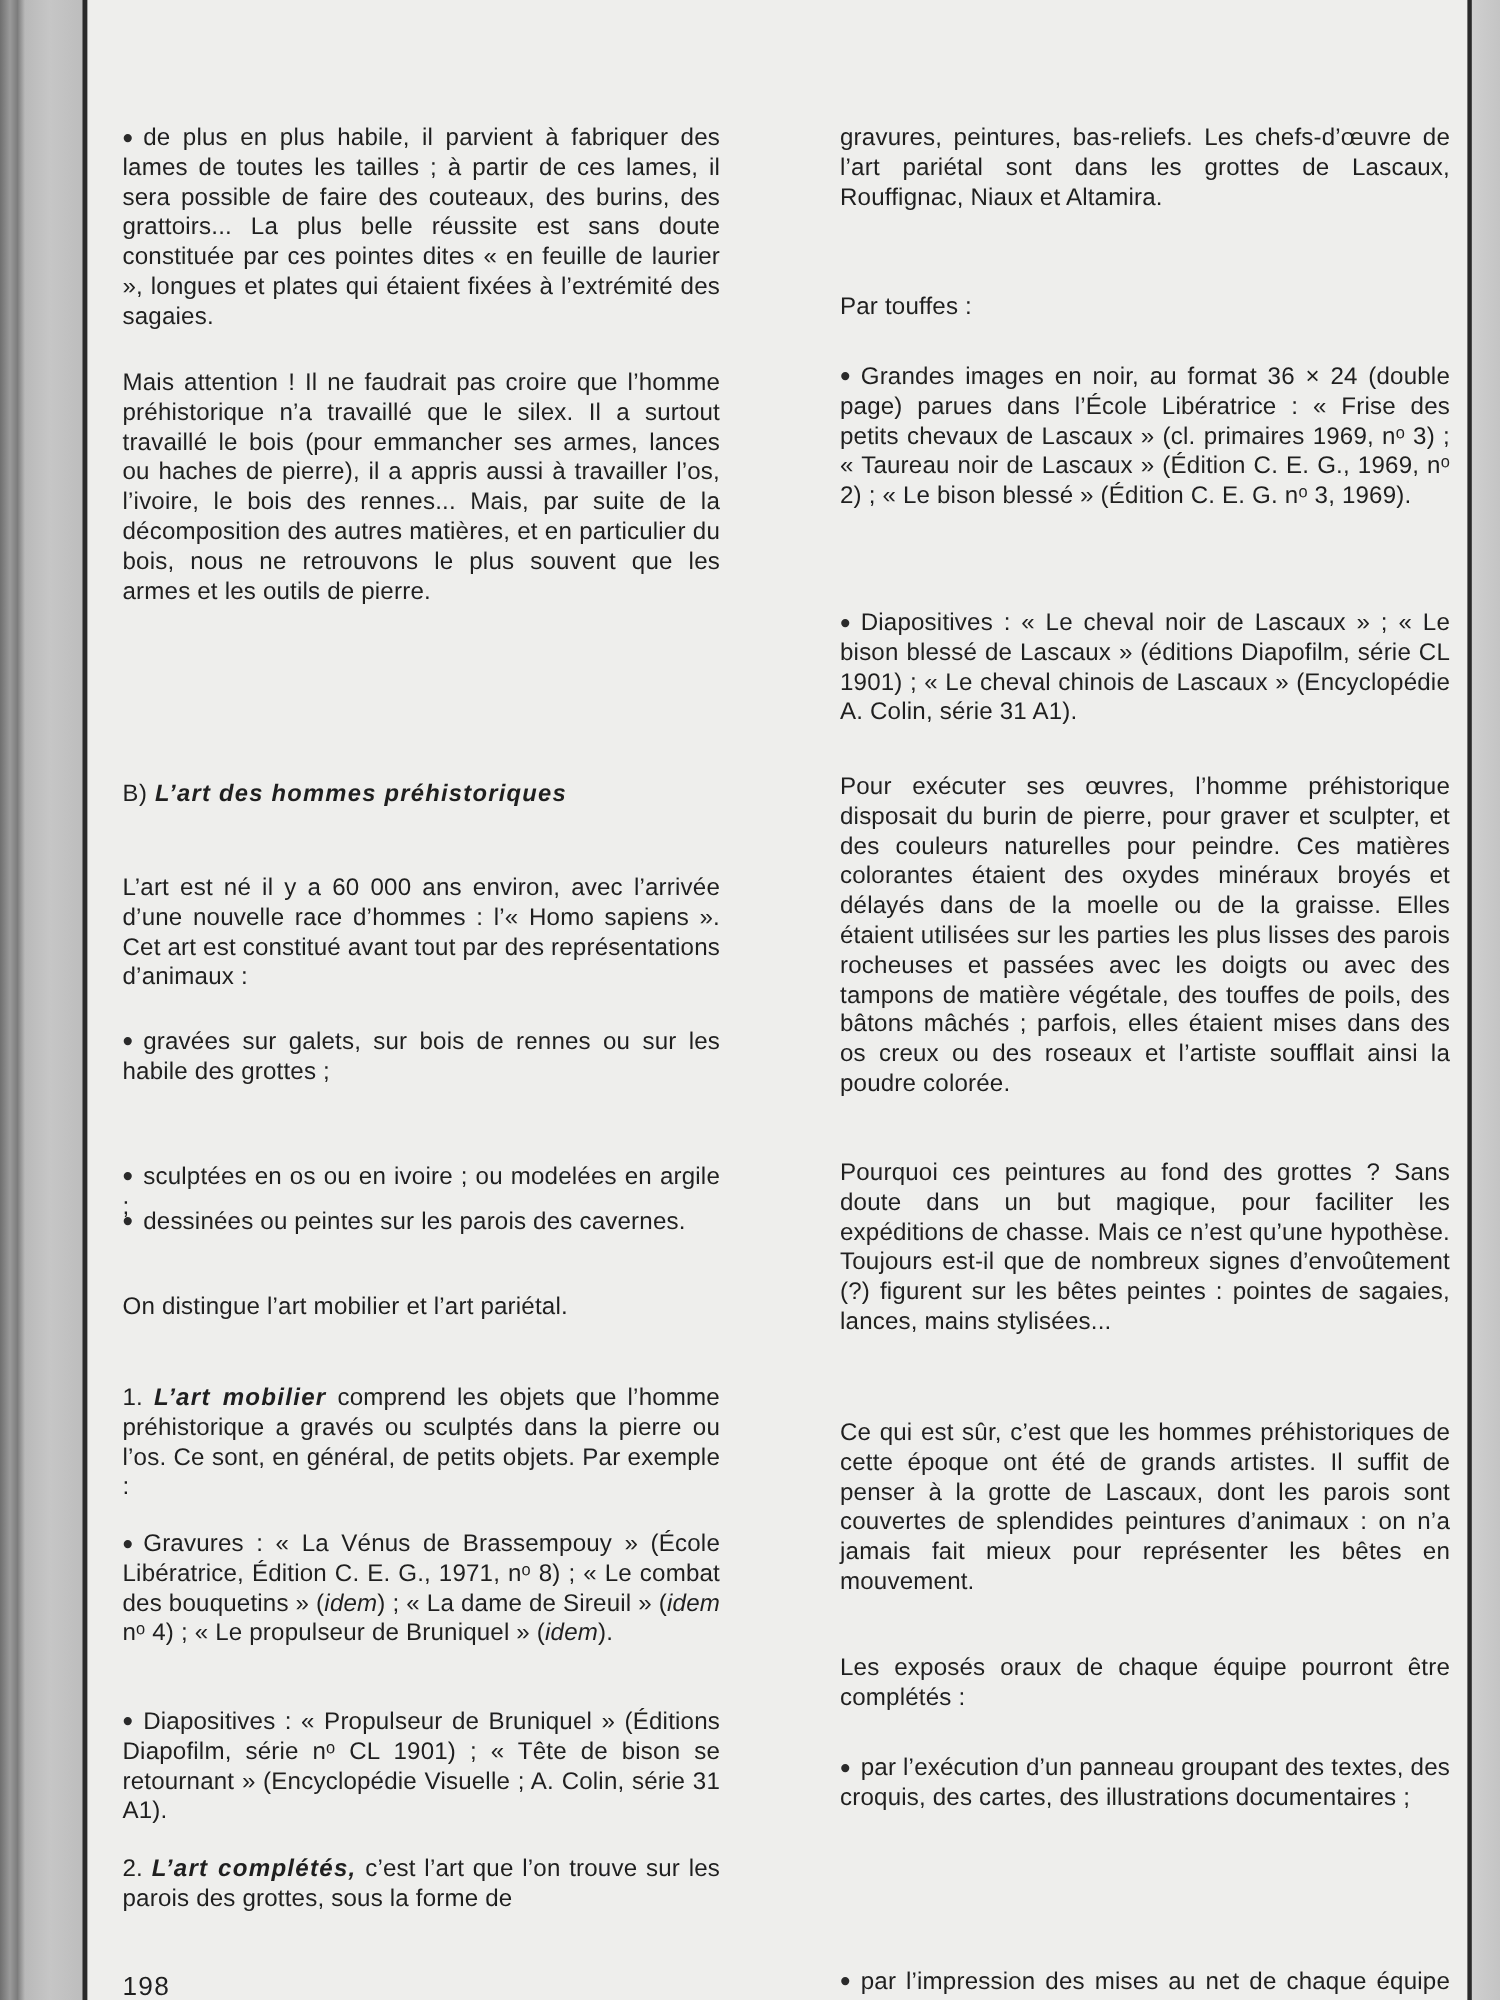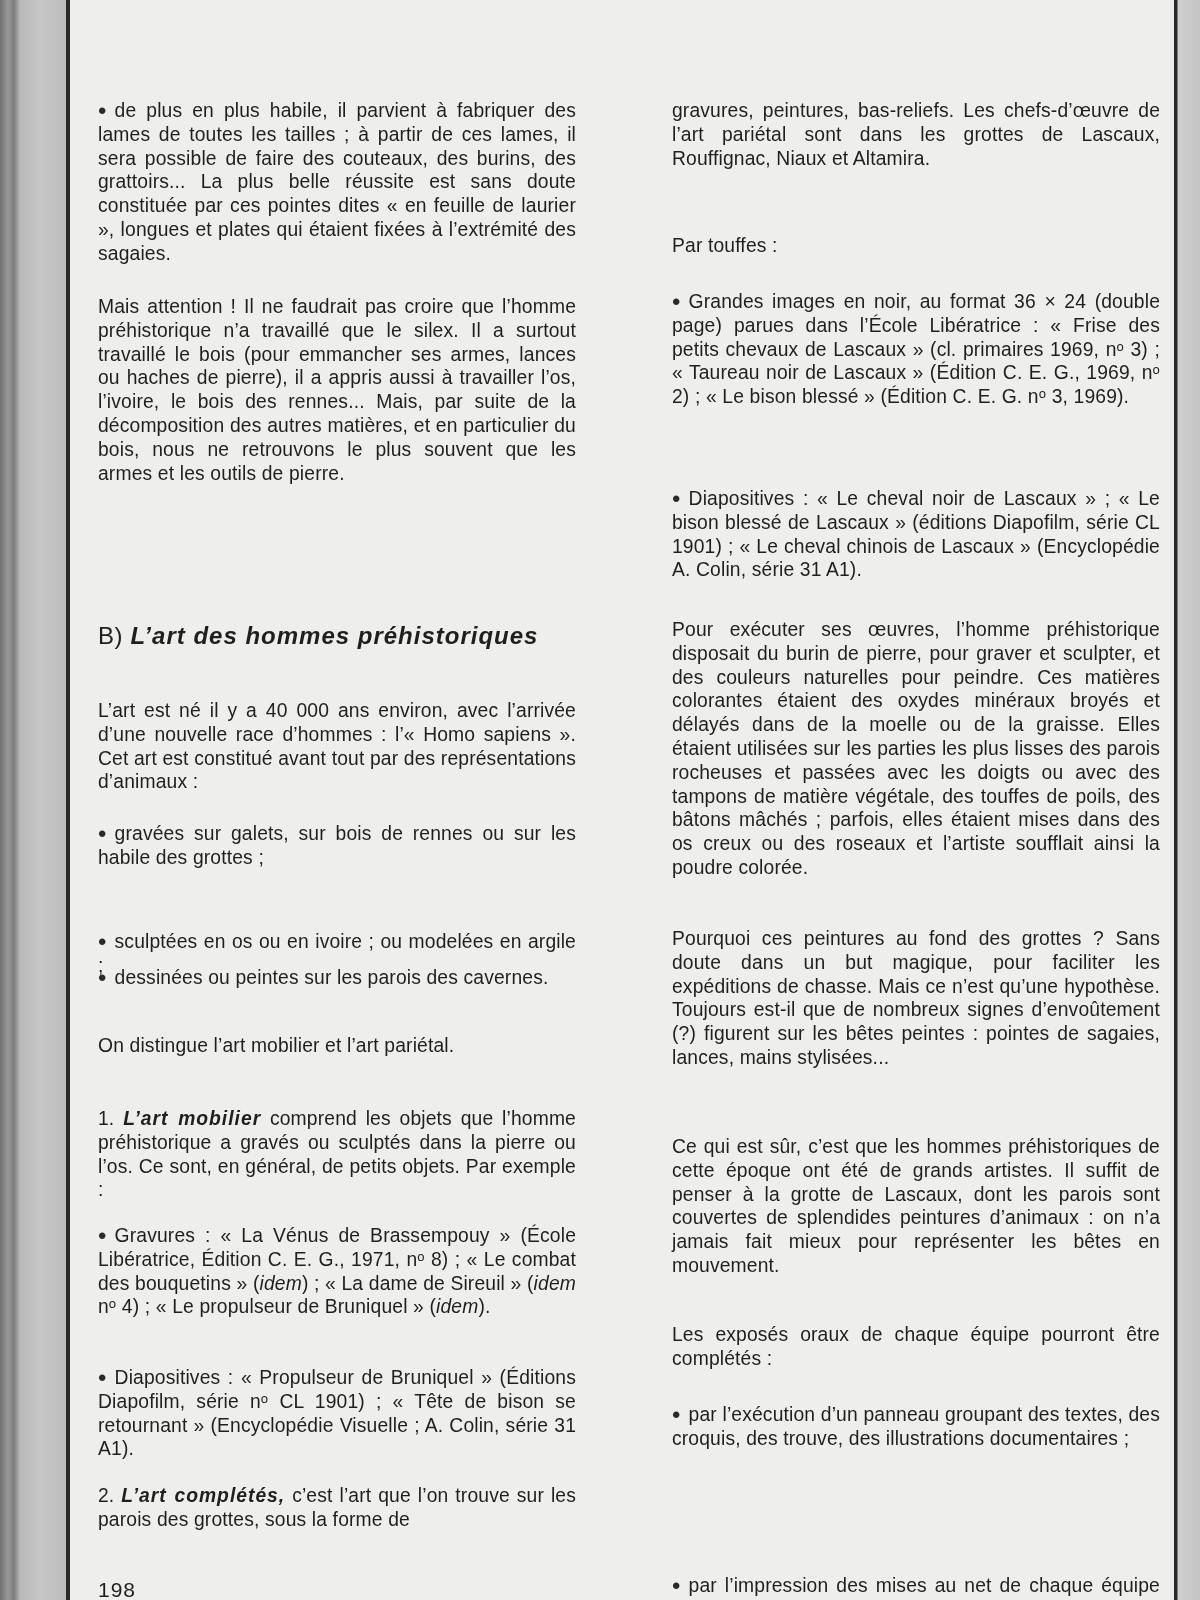--- a/index.html
+++ b/index.html
@@ -33,21 +33,21 @@
     }
     .col-left { left: 98px; width: 478px; }
     .col-right { left: 672px; width: 488px; }
     .blk { position: absolute; left: 0; width: 100%; }
     .blk p { margin: 0; }
     .bullet::before {
       content: "\2022"; font-size: 24px; vertical-align: -2px; margin-right: 8px; color: #2a2a2a;
     }
     .bi { font-weight: bold; font-style: italic; letter-spacing: 1px; }
     .it { font-style: italic; }
-    .heading { font-size: 24px; letter-spacing: 0.6px; }
+    .heading { font-size: 19px; letter-spacing: 0.6px; }
     .page-number {
       position: absolute; left: 98px; top: 1578px; font-size: 21px; letter-spacing: 1px;
     }
   </style>
 </head>
 <body>
 
 <div class="binding"></div>
 <div class="binding-line"></div>
 <div class="page"></div>
@@ -61,21 +61,21 @@
   <div class="blk" style="top:295px">
     <p>Mais attention ! Il ne faudrait pas croire que l’homme préhistorique n’a travaillé que le silex. Il a surtout travaillé le bois (pour emmancher ses armes, lances ou haches de pierre), il a appris aussi à travailler l’os, l’ivoire, le bois des rennes... Mais, par suite de la décomposition des autres matières, et en particulier du bois, nous ne retrouvons le plus souvent que les armes et les outils de pierre.</p>
   </div>
 
   <div class="blk heading" style="top:624px">
     <span>B)</span>
     <span class="bi">L’art des hommes préhistoriques</span>
   </div>
 
   <div class="blk" style="top:699px">
-    <p>L’art est né il y a 40 000 ans environ, avec l’arrivée d’une nouvelle race d’hommes : l’« Homo sapiens ». Cet art est constitué avant tout par des représentations d’animaux :</p>
+    <p>L’art est né il y a 60 000 ans environ, avec l’arrivée d’une nouvelle race d’hommes : l’« Homo sapiens ». Cet art est constitué avant tout par des représentations d’animaux :</p>
   </div>
 
   <div class="blk" style="top:822px">
     <p class="bullet">gravées sur galets, sur bois de rennes ou sur les habile des grottes ;</p>
   </div>
   <div class="blk" style="top:930px">
     <p class="bullet">sculptées en os ou en ivoire ; ou modelées en argile ;</p>
   </div>
   <div class="blk" style="top:966px">
     <p class="bullet">dessinées ou peintes sur les parois des cavernes.</p>
@@ -137,20 +137,20 @@
 
   <div class="blk" style="top:1135px">
     <p>Ce qui est sûr, c’est que les hommes préhistoriques de cette époque ont été de grands artistes. Il suffit de penser à la grotte de Lascaux, dont les parois sont couvertes de splendides peintures d’animaux : on n’a jamais fait mieux pour représenter les bêtes en mouvement.</p>
   </div>
 
   <div class="blk" style="top:1323px">
     <p>Les exposés oraux de chaque équipe pourront être complétés :</p>
   </div>
 
   <div class="blk" style="top:1403px">
-    <p class="bullet">par l’exécution d’un panneau groupant des textes, des croquis, des trouve, des illustrations documentaires ;</p>
+    <p class="bullet">par l’exécution d’un panneau groupant des textes, des croquis, des cartes, des illustrations documentaires ;</p>
   </div>
   <div class="blk" style="top:1574px">
     <p class="bullet">par l’impression des mises au net de chaque équipe sur la presse Freinet.</p>
   </div>
 </div>
 
 <div class="page-number">198</div>
 
 </body></html>

